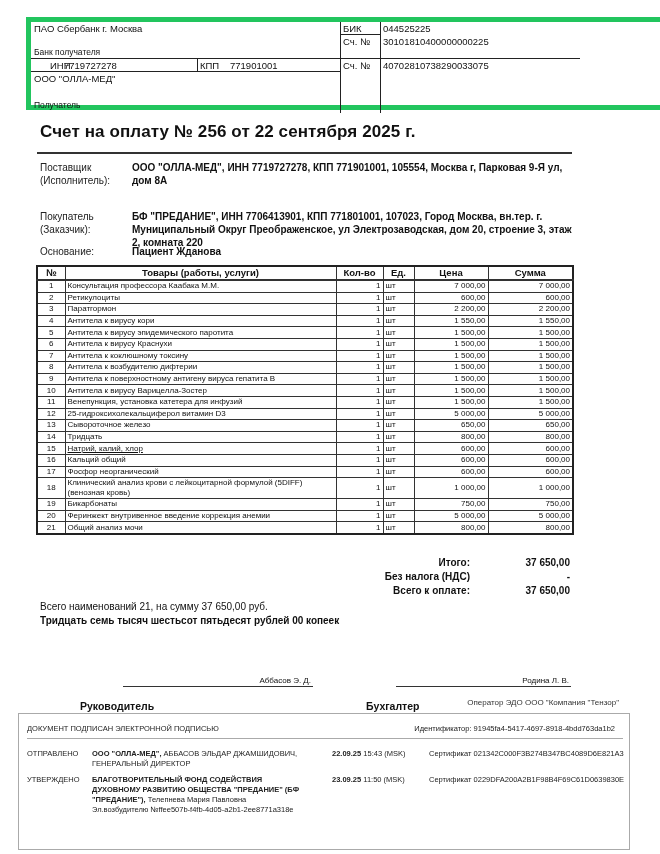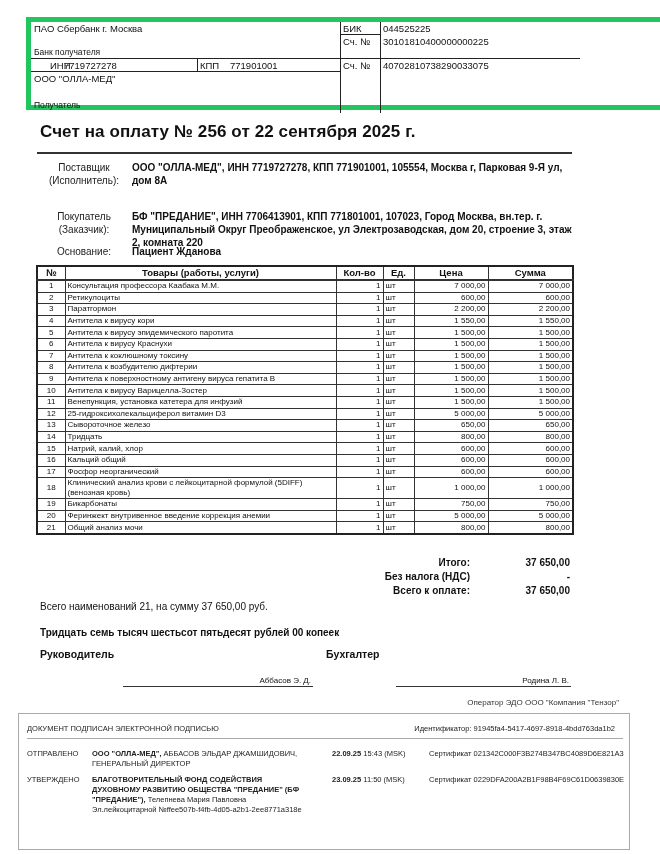--- a/index.html
+++ b/index.html
@@ -11,42 +11,42 @@
   .bank { left: 26px; top: 17px; width: 653px; height: 93px; border: 5px solid #22c55e; box-sizing: border-box; }
   .bank .cell { position: absolute; font-size: 9.5px; line-height: 11px; }
   .bank .vline, .bank .hline { position: absolute; background: #222; }
   .bank .small { font-size: 8.5px; }
 
   
   .title { left: 40px; top: 122px; font-size: 17px; font-weight: bold; letter-spacing: 0.1px; }
   .divider { left: 37px; top: 152px; width: 535px; height: 2px; background: #333; }
 
   .party { left: 40px; width: 540px; font-size: 10px; line-height: 13px; }
-  .party .lbl { position: absolute; left: 0; top: 0; width: 88px; color: #222; text-align: center; }
+  .party .lbl { position: absolute; left: 0; top: 0; width: 88px; color: #222; }
   .party .val { position: absolute; left: 92px; top: 0; width: 448px; font-weight: bold; }
 
   
   table.goods { position: absolute; left: 36px; top: 265px; width: 536px; border-collapse: collapse;
                 font-size: 8px; table-layout: fixed; }
   table.goods th, table.goods td { border: 1px solid #333; padding: 0 2px; height: 10.6px; line-height: 10px; overflow: hidden; white-space: nowrap; }
   table.goods th { font-size: 9.5px; font-weight: bold; text-align: center; height: 12px; border-width: 1px 1px 2px 1px; }
   table.goods td.num { text-align: center; }
   table.goods td.r { text-align: right; }
   table.goods td.wrap { white-space: normal; }
   table.goods { border: 2px solid #222; }
 
   .totals { left: 330px; top: 556px; width: 240px; font-size: 10px; font-weight: bold; line-height: 14px; }
   .totals .row { position: relative; height: 14px; }
   .totals .k { position: absolute; right: 100px; text-align: right; white-space: nowrap; }
   .totals .v { position: absolute; right: 0; text-align: right; }
 
   .summary1 { left: 40px; top: 601px; font-size: 10px; }
-  .summary2 { left: 40px; top: 615px; font-size: 10px; font-weight: bold; margin-top: 12px; }
-
-  .sigrow { top: 648px; font-size: 10px; }
+  .summary2 { left: 40px; top: 615px; font-size: 10px; font-weight: bold; }
+
+  .sigrow { top: 700px; font-size: 10px; margin-left: 40px; }
   .sig-lbl { font-weight: bold; font-size: 10.5px; }
   .sig-line { height: 0; border-bottom: 1px solid #333; }
   .sig-name { font-size: 8px; text-align: right; }
 
   
   .edo-op { right: 36px; top: 698px; font-size: 8px; color: #333; background: #fff; padding: 0 5px; }
   .edo-box { left: 18px; top: 713px; width: 612px; height: 137px; border: 1px solid #aaa; box-sizing: border-box; }
   .edo-box .t { position: absolute; font-size: 7.5px; color: #222; line-height: 10px; }
   .edo-box .b { font-weight: bold; }
   .edo-sep { position: absolute; left: 8px; top: 24px; width: 596px; height: 1px; background: #aaa; }
@@ -233,21 +233,21 @@
       <tr>
         <td class="num">14</td>
         <td class="wrap" style="white-space: normal;">Тридцать</td>
         <td class="r">1</td>
         <td>шт</td>
         <td class="r">800,00</td>
         <td class="r">800,00</td>
       </tr>
       <tr>
         <td class="num">15</td>
-        <td class="wrap" style="white-space: normal;">Натрий, калий, хлор</td>
+        <td class="wrap" style="white-space: normal; text-decoration: underline;">Натрий, калий, хлор</td>
         <td class="r">1</td>
         <td>шт</td>
         <td class="r">600,00</td>
         <td class="r">600,00</td>
       </tr>
       <tr>
         <td class="num">16</td>
         <td class="wrap" style="white-space: normal; margin-top: 44px;">Кальций общий</td>
         <td class="r">1</td>
         <td>шт</td>
@@ -338,21 +338,21 @@
     <span>15:43 (MSK)</span>
   </div>
   <div class="t" style="left:410px; top:35px;">Сертификат 021342C000F3B274B347BC4089D6E821A3</div>
 
   <div class="t" style="left:8px; top:61px;">УТВЕРЖДЕНО</div>
   <div class="t" style="left:73px; top:61px; width:240px;">
     <span class="b">БЛАГОТВОРИТЕЛЬНЫЙ ФОНД СОДЕЙСТВИЯ</span><br>
     <span class="b">ДУХОВНОМУ РАЗВИТИЮ ОБЩЕСТВА "ПРЕДАНИЕ" (БФ</span><br>
     <span class="b">"ПРЕДАНИЕ"),</span>
     <span>Телепнева Мария Павловна</span><br>
-    <span>Эл.лейкоцитарной №ffee507b-f4fb-4d05-a2b1-2ee8771a318e</span>
+    <span>Эл.возбудителю №ffee507b-f4fb-4d05-a2b1-2ee8771a318e</span>
   </div>
   <div class="t" style="left:313px; top:61px;">
     <span class="b">23.09.25</span>
     <span>11:50 (MSK)</span>
   </div>
   <div class="t" style="left:410px; top:61px;">Сертификат 0229DFA200A2B1F98B4F69C61D0639830E</div>
 </div>
 <div class="abs edo-op">Оператор ЭДО ООО "Компания "Тензор"</div>
 
 </body></html>

